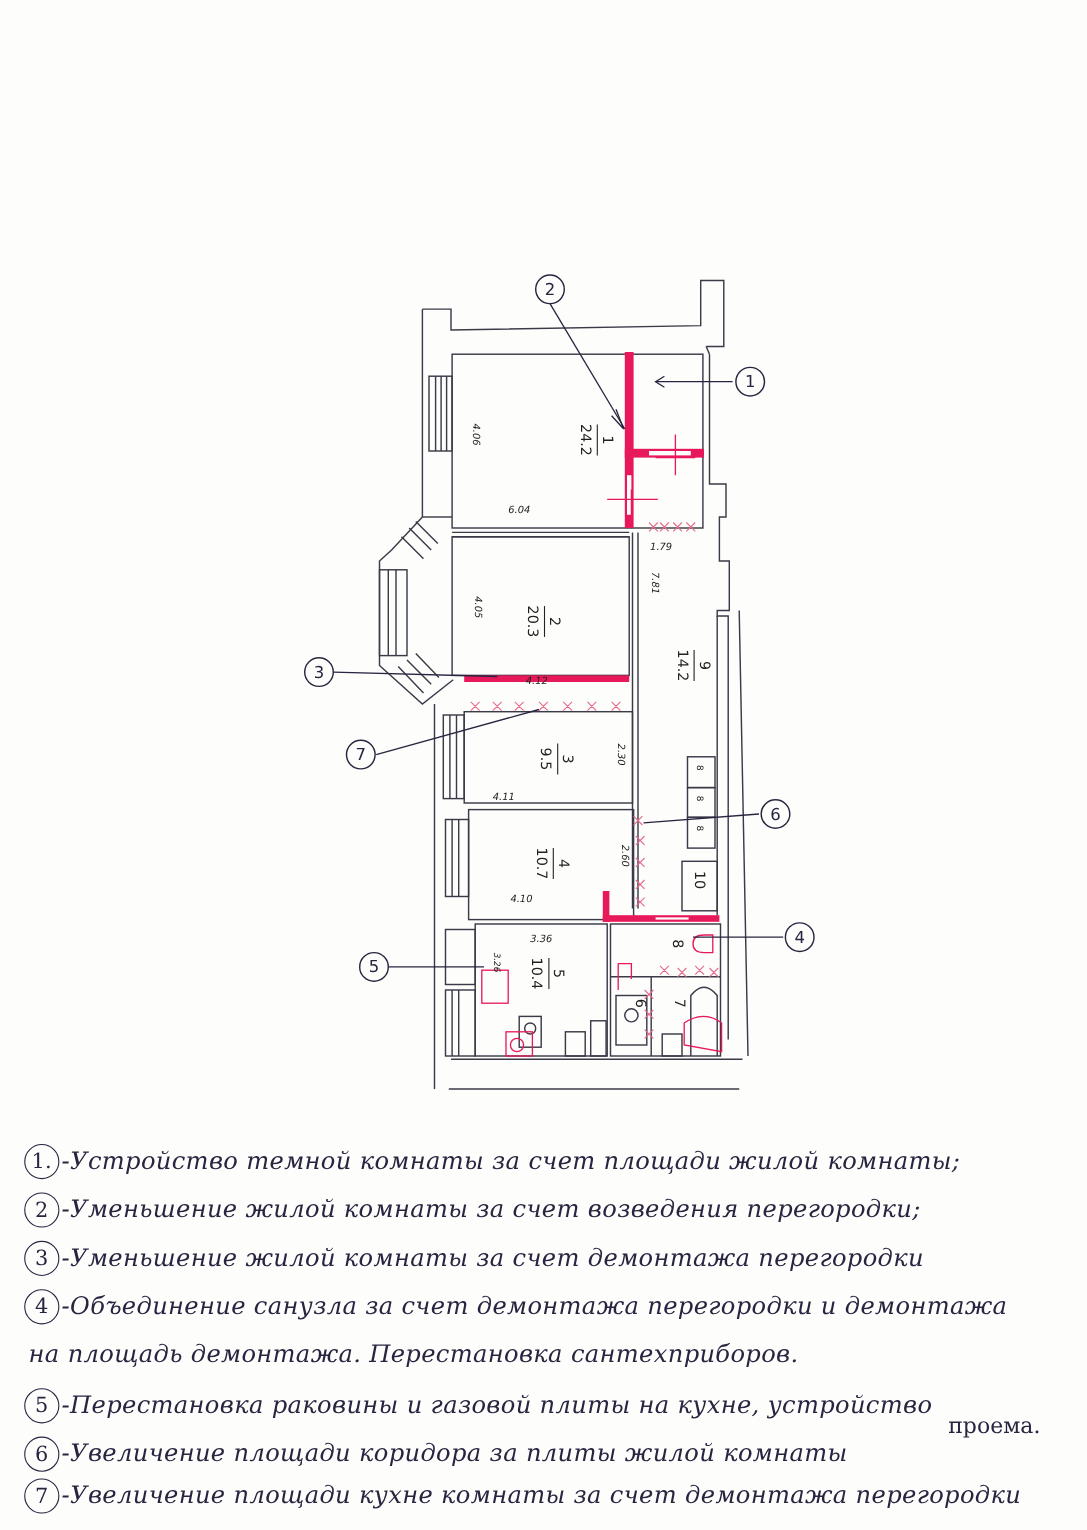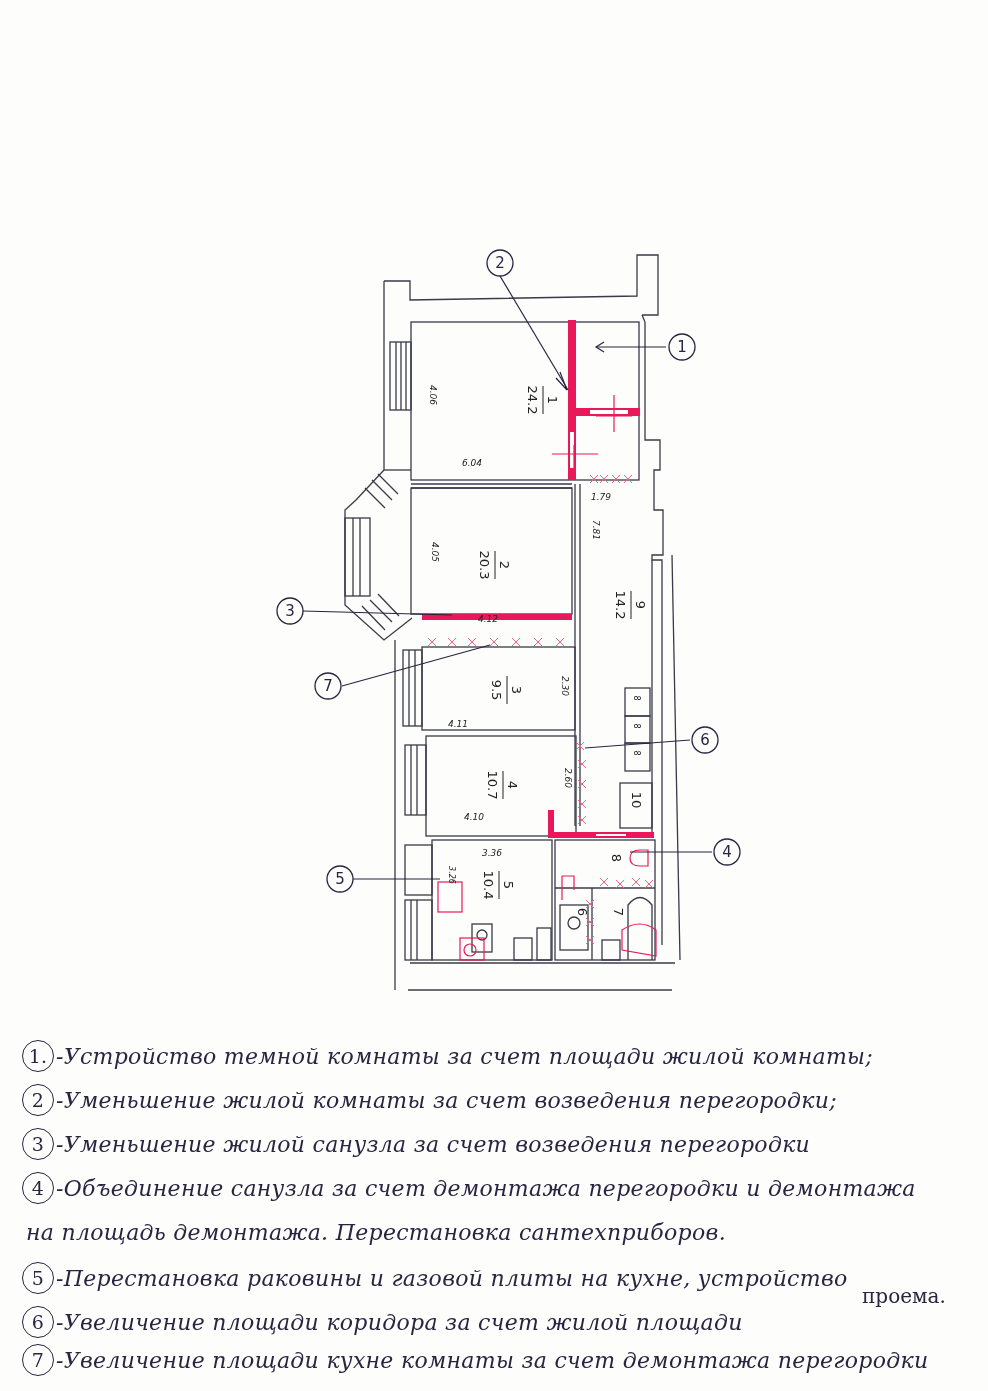--- a/index.html
+++ b/index.html
@@ -231,20 +231,20 @@
     <text x="328" y="691">7</text>
     <text x="705" y="745">6</text>
     <text x="727" y="857">4</text>
     <text x="340" y="884">5</text>
   </g>
 </svg>
 
 <div class="legend">
   <div class="legend-line" style="top:0px"><span class="legend-num">1.</span><span class="legend-text">-Устройство темной комнаты за счет площади жилой комнаты;</span></div>
   <div class="legend-line" style="top:44px"><span class="legend-num">2</span><span class="legend-text">-Уменьшение жилой комнаты за счет возведения перегородки;</span></div>
-  <div class="legend-line" style="top:88px"><span class="legend-num">3</span><span class="legend-text">-Уменьшение жилой санузла за счет возведения перегородки</span></div>
+  <div class="legend-line" style="top:88px"><span class="legend-num">3</span><span class="legend-text">-Уменьшение жилой комнаты за счет демонтажа перегородки</span></div>
   <div class="legend-line" style="top:132px"><span class="legend-num">4</span><span class="legend-text">-Объединение санузла за счет демонтажа перегородки и демонтажа</span></div>
   <div class="legend-line" style="top:178px;left:4px"><span class="legend-text">на площадь демонтажа. Перестановка сантехприборов.</span></div>
   <div class="legend-line" style="top:222px"><span class="legend-num">5</span><span class="legend-text">-Перестановка раковины и газовой плиты на кухне, устройство</span></div>
   <span class="superscript-word" style="left:840px;top:244px">проема.</span>
-  <div class="legend-line" style="top:266px"><span class="legend-num">6</span><span class="legend-text">-Увеличение площади коридора за счет жилой площади</span></div>
+  <div class="legend-line" style="top:266px"><span class="legend-num">6</span><span class="legend-text">-Увеличение площади коридора за плиты жилой комнаты</span></div>
   <div class="legend-line" style="top:304px"><span class="legend-num">7</span><span class="legend-text">-Увеличение площади кухне комнаты за счет демонтажа перегородки</span></div>
 </div>
 
 </body></html>

